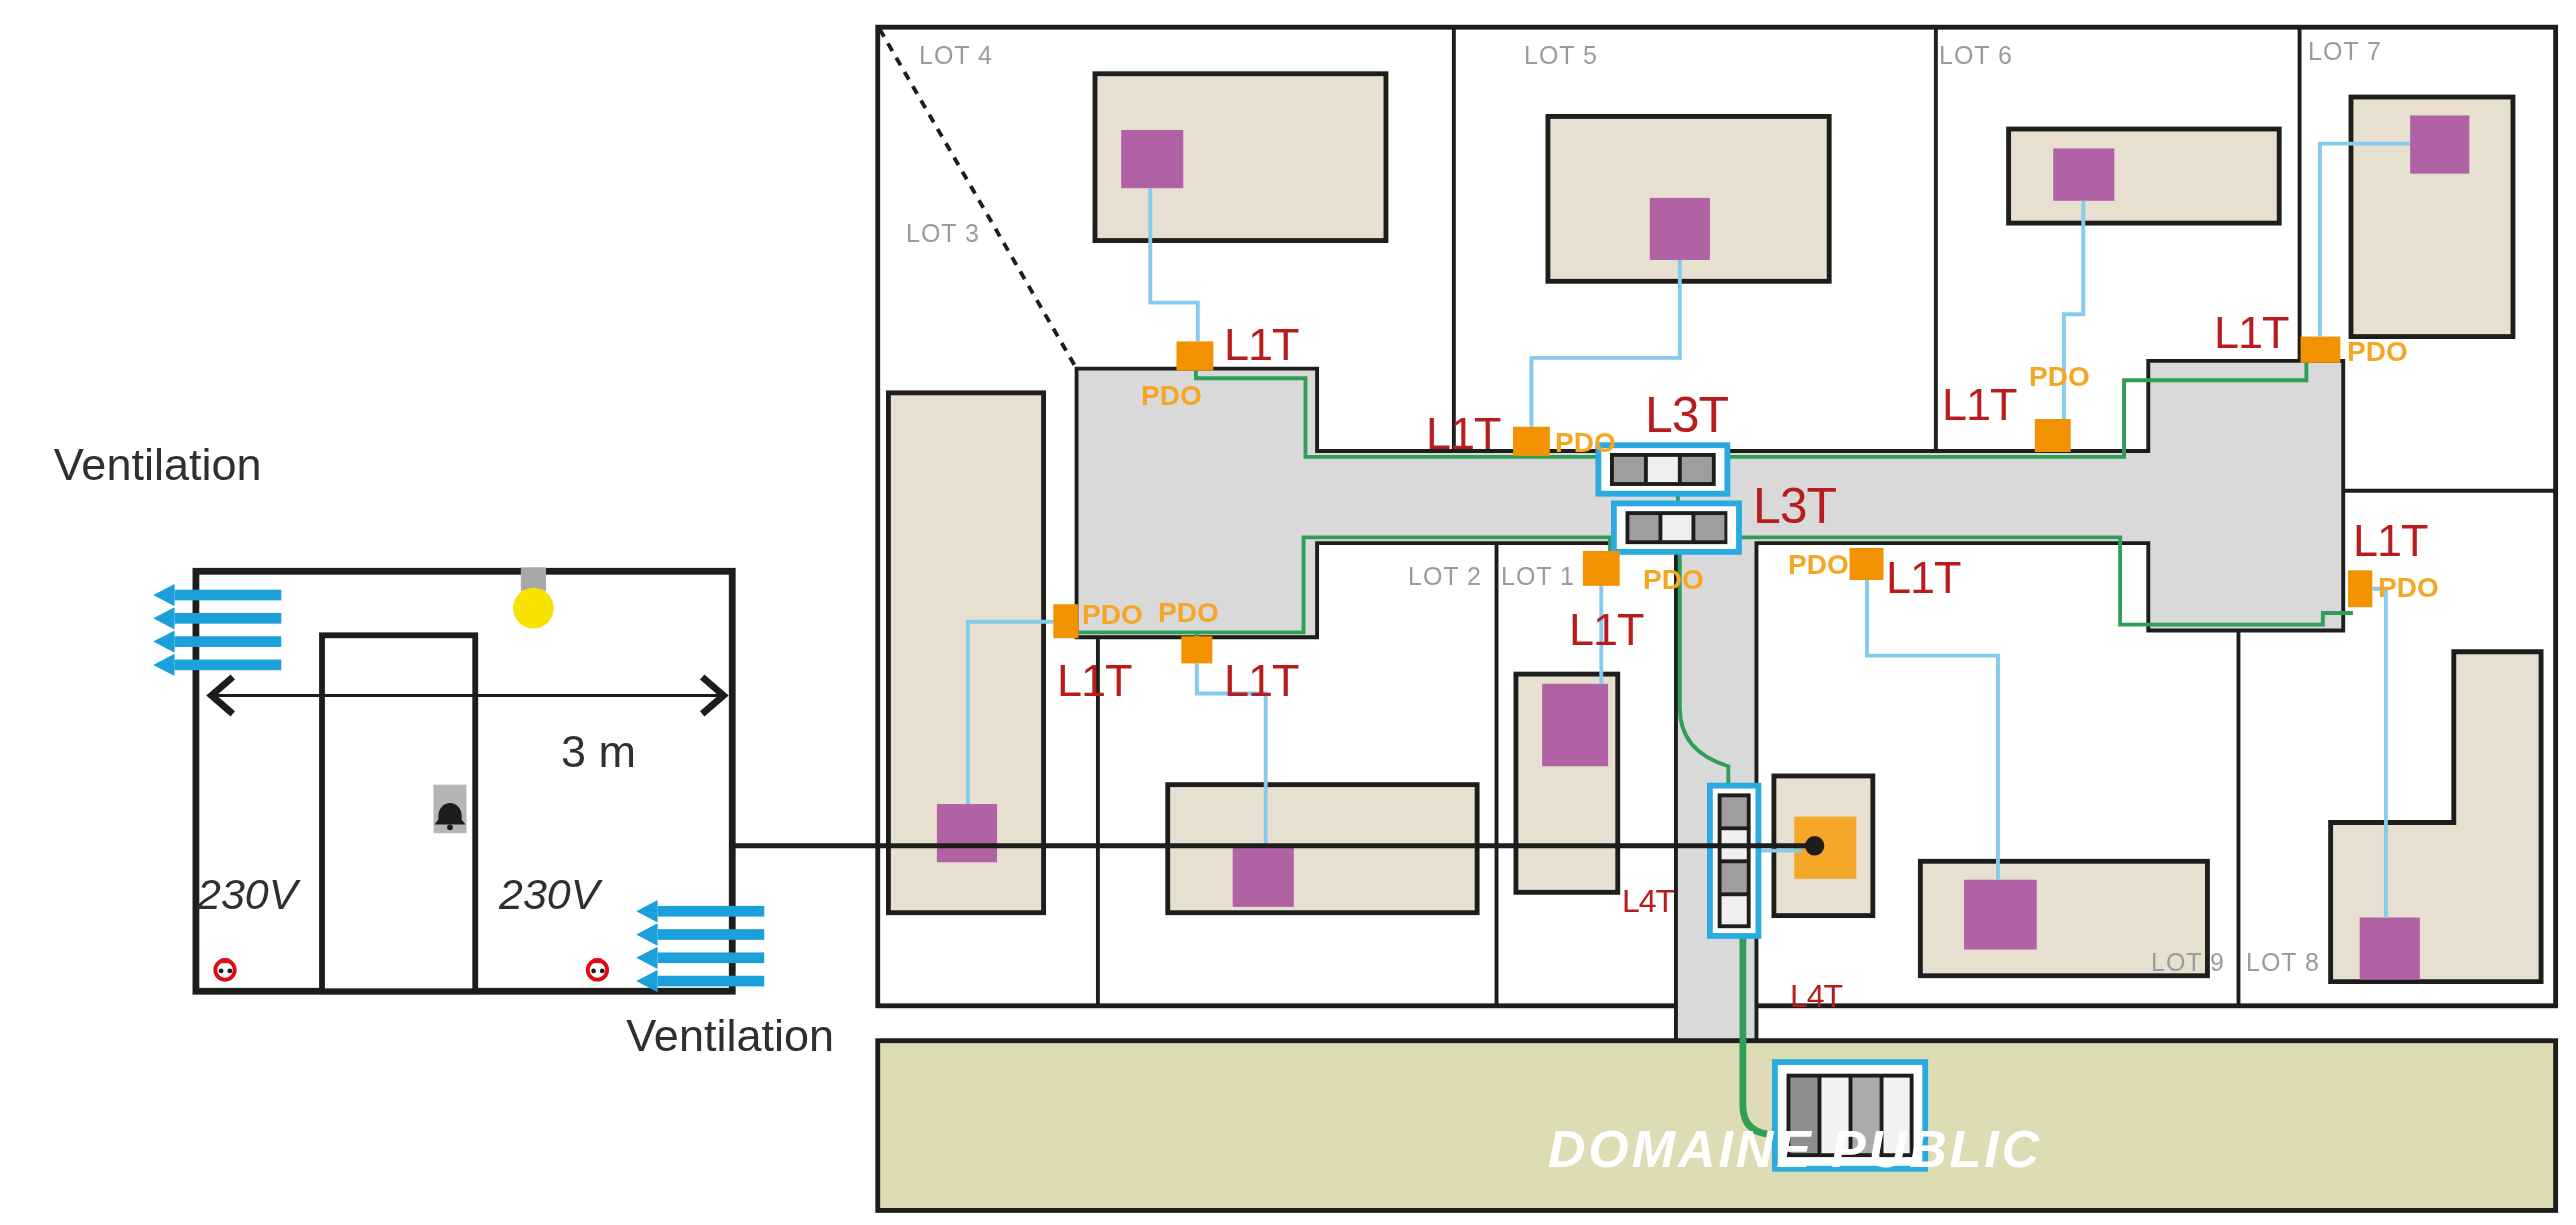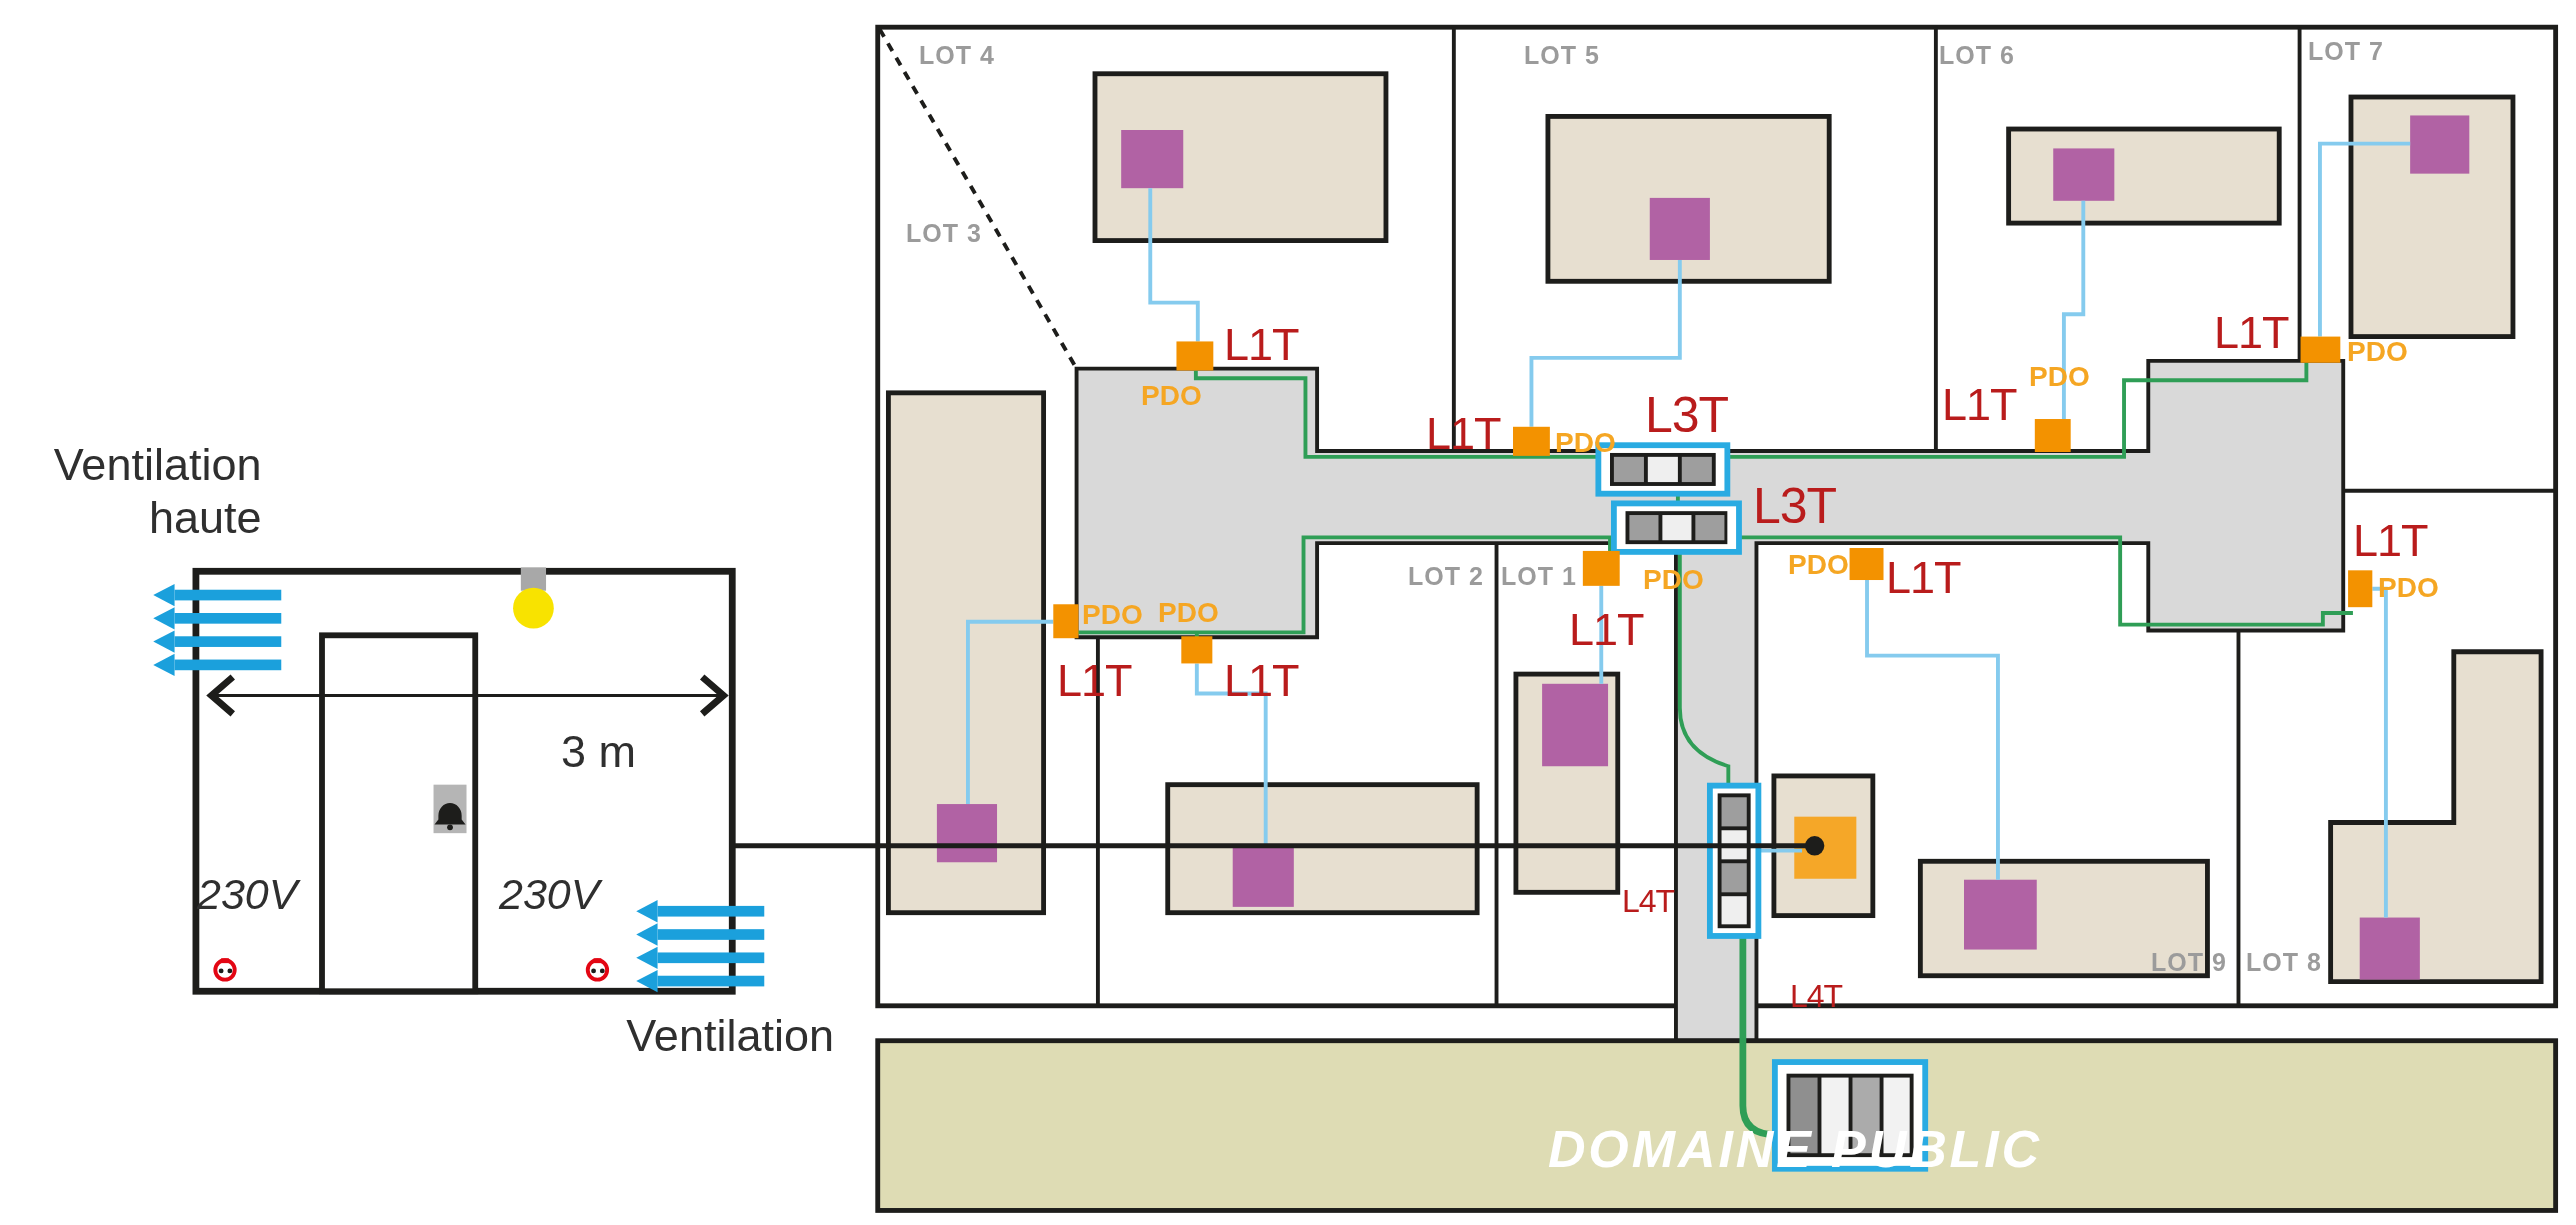--- a/index.html
+++ b/index.html
@@ -1,20 +1,20 @@
 <!DOCTYPE html>
 <html><head>
 <meta charset="utf-8">
 <style>
   html,body{margin:0;padding:0;background:#ffffff;}
   .stage{position:relative;width:2576px;height:1226px;background:#ffffff;overflow:hidden;
          font-family:"Liberation Sans",sans-serif;}
   .stage svg{position:absolute;left:0;top:0;}
   .lbl{position:absolute;white-space:nowrap;color:#1d1d1b;line-height:1;}
-  .lot{font-size:25px;font-weight:700;color:#9b9b9b;letter-spacing:1px;}
+  .lot{font-size:25px;font-weight:400;color:#9b9b9b;letter-spacing:1px;}
   .pdoTxt{font-size:28px;font-weight:700;color:#f5a623;}
   .chT{font-size:45px;font-weight:400;letter-spacing:-1px;color:#b91c1c;}
   .chT3{font-size:50px;}
   .chT4{font-size:32px;}
   .ventTxt{font-size:45px;color:#2f2f2f;text-align:right;line-height:53px;}
   .dimTxt{font-size:45px;color:#2f2f2f;}
   .voltTxt{font-size:43px;color:#2f2f2f;font-style:italic;}
   .domaine{font-size:52px;font-weight:700;font-style:italic;color:#ffffff;
            letter-spacing:2.9px;text-align:center;}
 </style>
@@ -191,21 +191,20 @@
       <rect x="678" y="982" width="110" height="11"></rect>
           <polygon points="656,987.5 678,976 678,999"></polygon>
       <rect x="678" y="1006" width="110" height="11"></rect>
           <polygon points="656,1011.5 678,1000 678,1023"></polygon>
     </g>
   </g>
 </svg>
 
 <div class="lbl ventTxt" style="left:17.5px;top:438px;width:244px;">
   <div>Ventilation</div>
-  <div>haute</div>
 </div>
 <div class="lbl ventTxt" style="left:590px;top:1009px;width:244px;">
   <div>Ventilation</div>
 </div>
 <div class="lbl dimTxt" style="left:561px;top:716px;margin-top:13px;">3 m</div>
 <div class="lbl voltTxt" style="left:197px;top:873px;">230V</div>
 <div class="lbl voltTxt" style="left:499px;top:873px;">230V</div>
 
 <div class="lbl lot" style="left:919px;top:43px;">LOT 4</div>
 <div class="lbl lot" style="left:906px;top:221px;">LOT 3</div>

